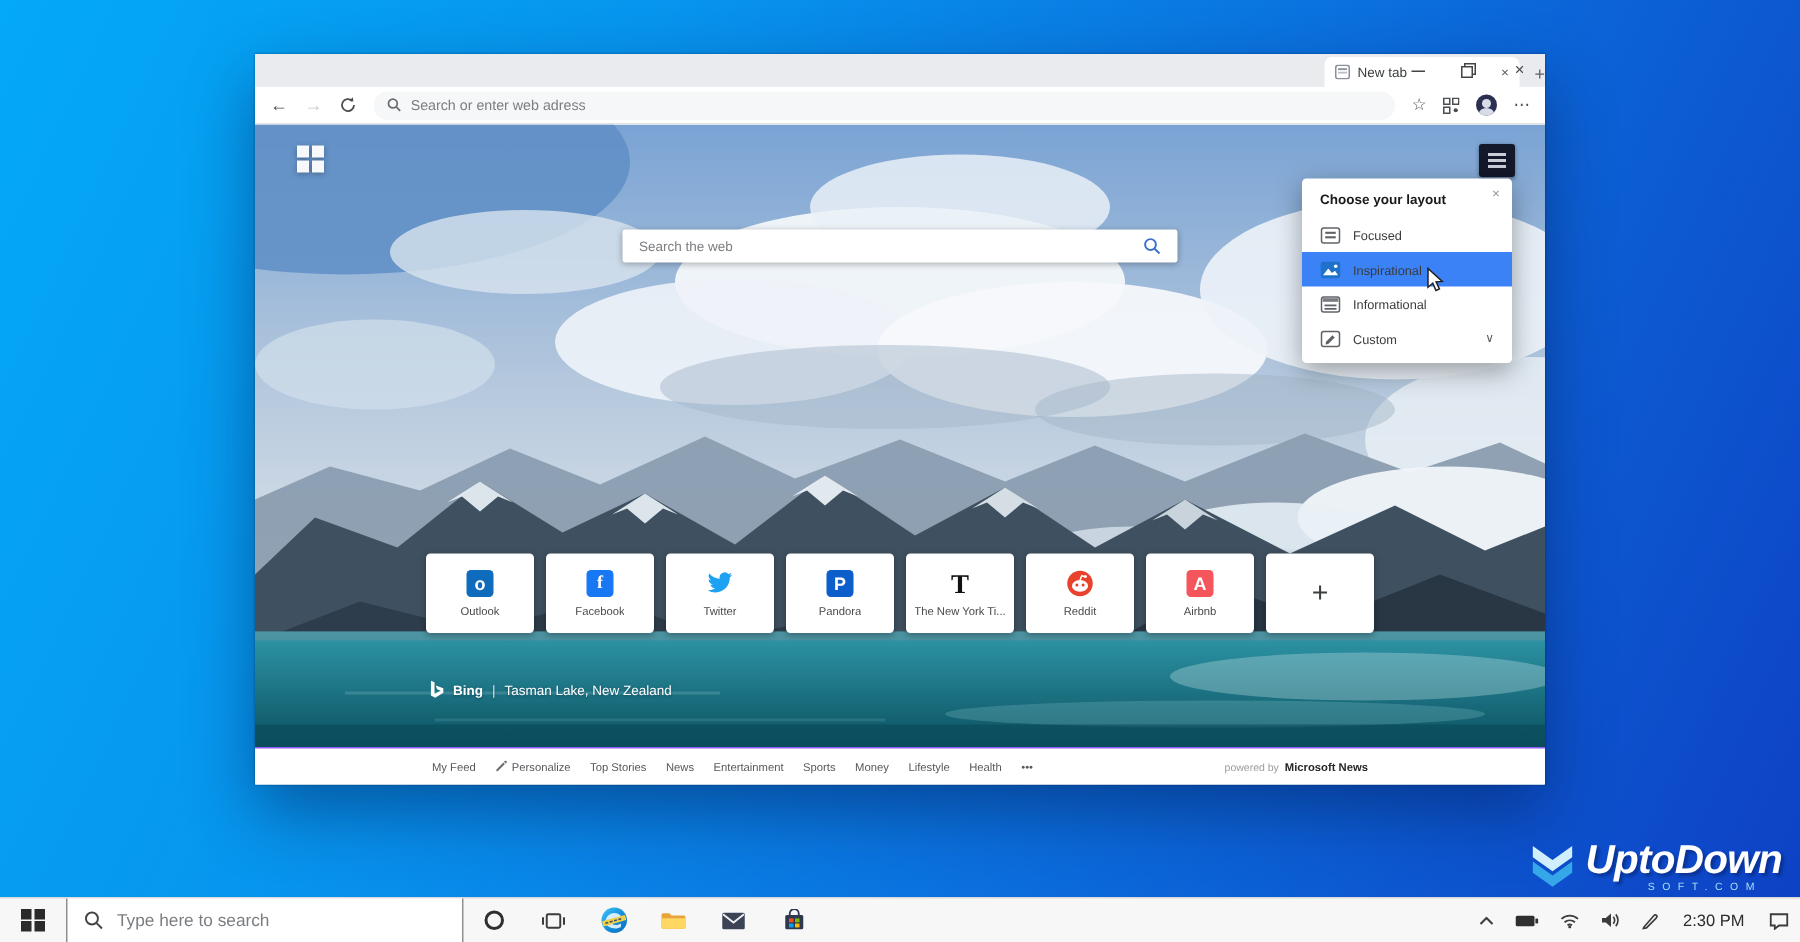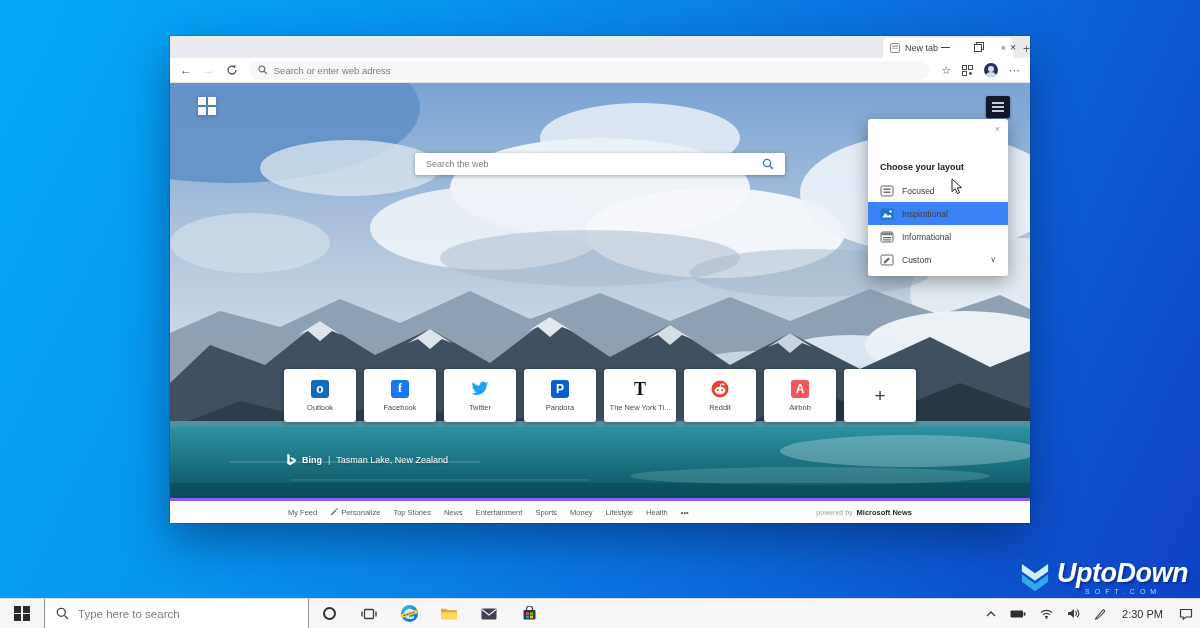--- a/index.html
+++ b/index.html
@@ -46,21 +46,21 @@
     grid-template-columns:8px 8px; grid-template-rows:8px 8px; gap:2px; filter:drop-shadow(0 1px 2px rgba(0,0,0,.3)); }
   .apps-grid span { background:rgba(255,255,255,.95); display:block; }
 
   .page-settings-btn { position:absolute; right:20px; top:13px; width:24px; height:22px; background:#13182a;
     border-radius:2px; display:flex; flex-direction:column; align-items:center; justify-content:center; gap:2.5px;
     box-shadow:0 1px 3px rgba(0,0,0,.4); }
   .page-settings-btn span { width:12px; height:1.6px; background:#c9cdd8; display:block; }
 
   .layout-panel { position:absolute; right:22px; top:36px; width:140px; background:#fff; border-radius:3px;
     box-shadow:0 5px 18px rgba(0,0,0,.35); padding:8px 0 5px; }
-  .panel-title { font-size:9px; font-weight:bold; color:#1a1a1a; padding:1px 12px 7px;margin-top:34px; }
+  .panel-title { font-size:9px; font-weight:bold; color:#1a1a1a; padding:1px 12px 7px; }
   .panel-close { position:absolute; right:8px; top:6px; font-size:9px; color:#9a9a9a; line-height:1; }
   .panel-row { display:flex; align-items:center; gap:8px; height:23px; padding:0 12px; font-size:8.5px; color:#3b3b3b; }
   .panel-row.selected { background:#3b82f6; }
   .panel-chevron { margin-left:auto; font-size:8px; color:#5a5a5a; }
 
   .cursor { position:absolute; left:781px; top:95px; pointer-events:none; }
 
   .websearch { position:absolute; left:245px; top:70px; width:370px; height:22px; background:#fff; border-radius:2px;
     box-shadow:0 1px 4px rgba(0,0,0,.3); display:flex; align-items:center; padding:0 11px; gap:8px; }
   .websearch input { flex:1; border:none; outline:none; font-size:9px; color:#555; background:transparent; font-family:inherit; }
@@ -77,21 +77,21 @@
   .pandora-sq { background:#0c5ecb; }
   .airbnb-sq { background:#f5565b; }
   .nyt-t { font-family:"Liberation Serif","DejaVu Serif",serif; font-weight:bold; font-size:18px; color:#111; line-height:1; }
   .add-plus { font-size:19px; color:#3c4043; font-weight:300; line-height:1; }
 
   .attribution { position:absolute; left:115px; top:370px; display:flex; align-items:center; gap:6px;
     color:#fff; font-size:9px; text-shadow:0 1px 2px rgba(0,40,60,.5); }
   .attribution .src { font-weight:bold; }
   .attribution .div { opacity:.8; }
 
-  .feedbar { height:25px; background:#fff; border-top:3px solid #8b5cf6; display:flex; align-items:center;
+  .feedbar { height:25px; background:#fff; border-top:1px solid #8b5cf6; display:flex; align-items:center;
     padding:0 118px; gap:13px; font-size:7.5px; color:#55585c; flex:0 0 auto; }
   .feed-item { display:flex; align-items:center; gap:3px; white-space:nowrap; }
   .feed-right { margin-left:auto; display:flex; align-items:baseline; gap:4px; white-space:nowrap; }
   .powered { font-size:7px; color:#9a9da1; }
   .msnews { font-size:7.5px; font-weight:bold; color:#26282b; }
 
   
   .taskbar { position:absolute; left:0; bottom:0; width:1200px; height:30px; background:#f7f7f7;
     border-top:1px solid #d9d9d9; display:flex; align-items:center; }
   .start-btn { width:44px; height:30px; display:flex; align-items:center; justify-content:center; }
@@ -101,21 +101,21 @@
     display:flex; align-items:center; gap:9px; padding:0 11px; }
   .tb-search input { flex:1; border:none; outline:none; font-size:11.5px; color:#444; background:transparent; font-family:inherit; }
   .tb-slot { width:40px; height:30px; display:flex; align-items:center; justify-content:center; }
   .cortana-ring { width:13px; height:13px; border:2px solid #2f2f2f; border-radius:50%; }
   .tray { margin-left:auto; display:flex; align-items:center; height:30px; }
   .tray-slot { padding:0 7px; height:30px; display:flex; align-items:center; justify-content:center; }
   .clock { font-size:11px; color:#2c2c2c; padding:0 9px; }
 
   
   .watermark { position:absolute; right:12px; bottom:33px; display:flex; align-items:center; gap:5px; }
-  .wm-text { display:flex; flex-direction:column; }
+  .wm-text { display:flex; flex-direction:column;align-items:center; }
   .wm-brand { font-size:27px; font-weight:bold; font-style:italic; color:#fff; letter-spacing:-.5px; line-height:.95;
     text-shadow:2px 2px 2px rgba(8,35,110,.55); }
   .wm-sub { font-size:7px; letter-spacing:5px; color:#a9ddf8; padding-left:28px; margin-top:1px; }
 </style>
 </head>
 <body>
 
 <div class="desktop">
 
   <div class="window">

